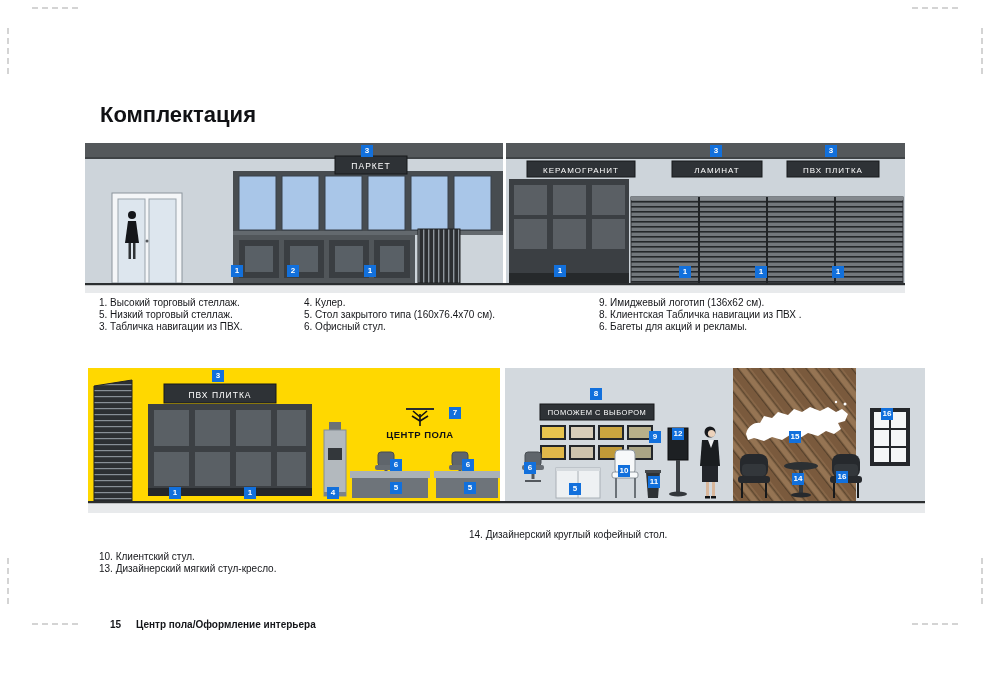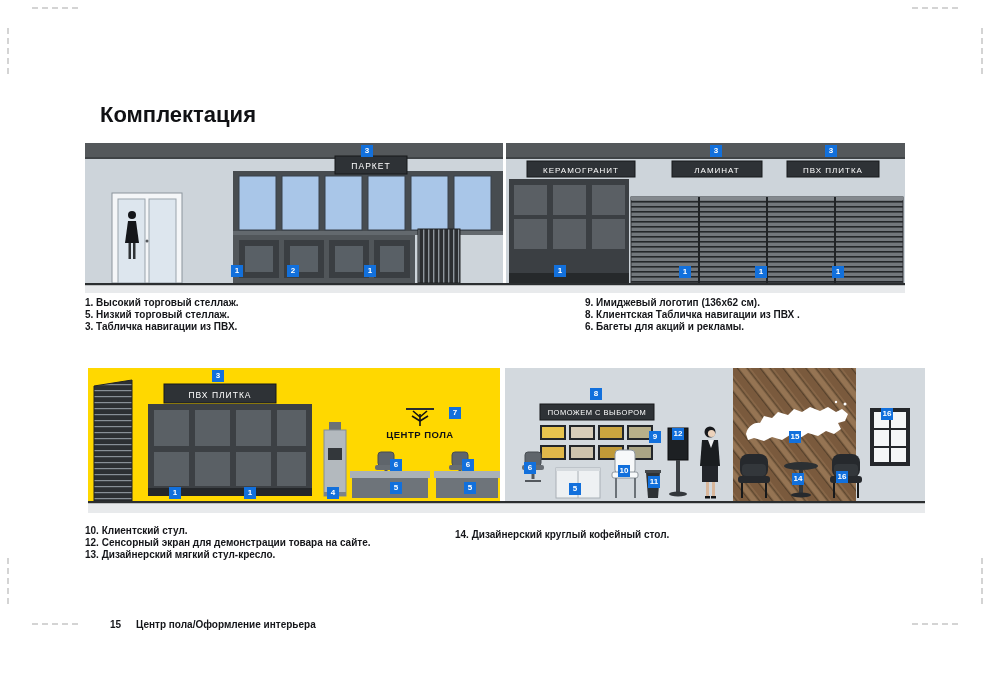--- a/index.html
+++ b/index.html
@@ -9,21 +9,21 @@
   .crop{position:absolute;}
   .crop.h{height:0;width:46px;border-top:2px dashed #d4d4d4;}
   .crop.v{width:0;height:46px;border-left:2px dashed #d4d4d4;}
   .page-title{position:absolute;left:100px;top:102px;font-size:22px;font-weight:700;color:#101114;}
   .drawing{position:absolute;}
   .drawing svg{display:block;}
   svg text{font-family:"Liberation Sans",sans-serif;}
   .sign-text{fill:#ffffff;font-size:8px;letter-spacing:1px;}
   .marker{position:absolute;min-width:12px;height:12px;padding:0 1px;background:#1270dc;color:#fff;
           font-size:8px;font-weight:700;line-height:12px;text-align:center;box-sizing:border-box;}
-  .legend-col{position:absolute;font-size:10px;font-weight:700;line-height:12px;color:#15161a;}
+  .legend-col{position:absolute;font-size:10px;font-weight:400;line-height:12px;color:#15161a;margin-left:14px;}
   .legend-item{white-space:nowrap;}
   .footer-num{position:absolute;left:110px;top:619px;font-size:10px;font-weight:700;}
   .footer-text{position:absolute;left:136px;top:619px;font-size:10px;font-weight:700;}
 </style>
 </head>
 <body>
 
 <div class="page">
 
   <div class="crop h" style="left:32px;top:7px"></div>
@@ -152,20 +152,25 @@
     <div class="marker" style="left:469px;top:122px">1</div>
     <div class="marker" style="left:594px;top:123px">1</div>
     <div class="marker" style="left:670px;top:123px">1</div>
     <div class="marker" style="left:747px;top:123px">1</div>
   </div>
 
   <div class="legend-col" style="left:85px;top:297px">
     <div class="legend-item">1. Высокий торговый стеллаж.</div>
     <div class="legend-item">5. Низкий торговый стеллаж.</div>
     <div class="legend-item">3. Табличка навигации из ПВХ.</div>
+  </div>
+  <div class="legend-col" style="left:290px;top:297px">
+    <div class="legend-item">4. Кулер.</div>
+    <div class="legend-item">5. Стол закрытого типа (160х76.4х70 см).</div>
+    <div class="legend-item">6. Офисный стул.</div>
   </div>
   <div class="legend-col" style="left:585px;top:297px">
     <div class="legend-item">9. Имиджевый логотип (136х62 см).</div>
     <div class="legend-item">8. Клиентская Табличка навигации из ПВХ .</div>
     <div class="legend-item">6. Багеты для акций и рекламы.</div>
   </div>
 
   <div class="drawing" style="left:88px;top:368px;width:837px;height:145px">
     <svg viewBox="0 0 837 145" width="837" height="145">
       <defs>
@@ -373,23 +378,22 @@
     <div class="marker" style="left:436px;top:94px">6</div>
     <div class="marker" style="left:481px;top:115px">5</div>
     <div class="marker" style="left:530px;top:97px">10</div>
     <div class="marker" style="left:560px;top:108px">11</div>
     <div class="marker" style="left:701px;top:63px">15</div>
     <div class="marker" style="left:704px;top:105px">14</div>
     <div class="marker" style="left:748px;top:103px">16</div>
     <div class="marker" style="left:793px;top:40px">16</div>
   </div>
 
-  <div class="legend-col" style="left:85px;top:525px">
+  <div class="legend-col" style="left:85px;top:551px">
     <div class="legend-item">10. Клиентский стул.</div>
-    <div class="legend-item">12. Сенсорный экран для демонстрации товара на сайте.</div>
     <div class="legend-item">13. Дизайнерский мягкий стул-кресло.</div>
   </div>
   <div class="legend-col" style="left:455px;top:529px">
     <div class="legend-item">14. Дизайнерский круглый кофейный стол.</div>
   </div>
 
   <div class="footer-num">15</div>
   <div class="footer-text">Центр пола/Оформление интерьера</div>
 
 </div>

